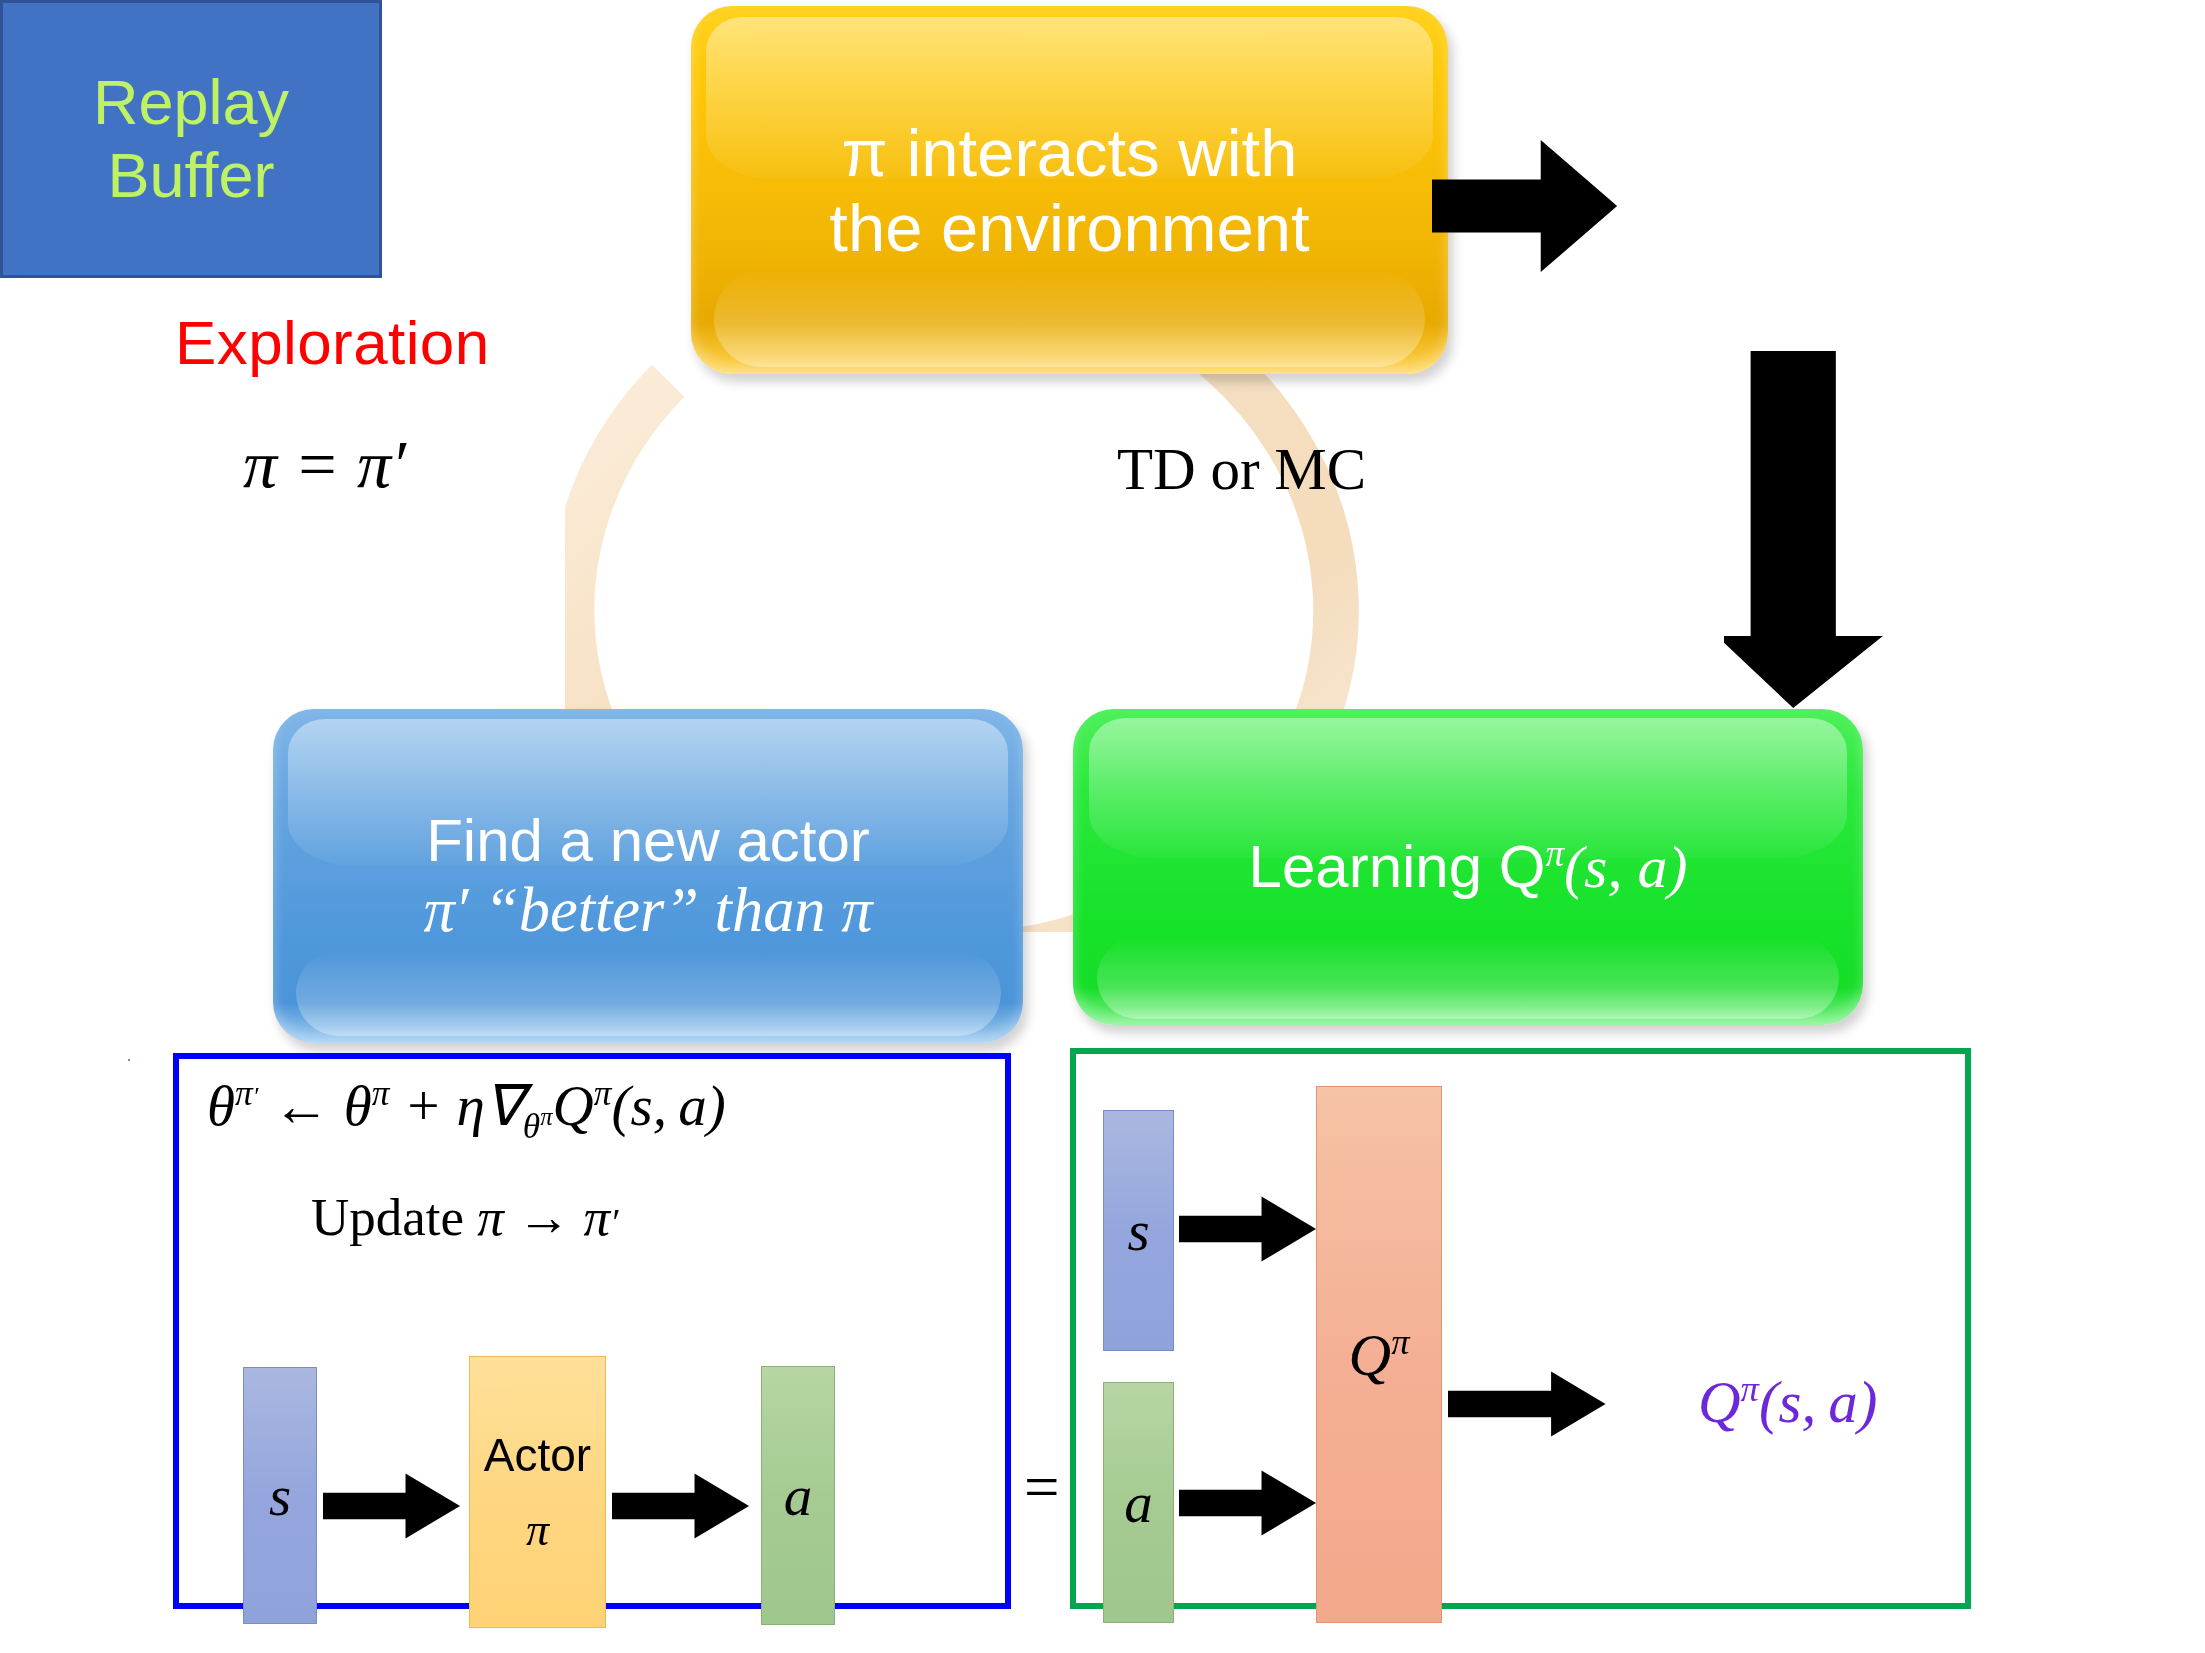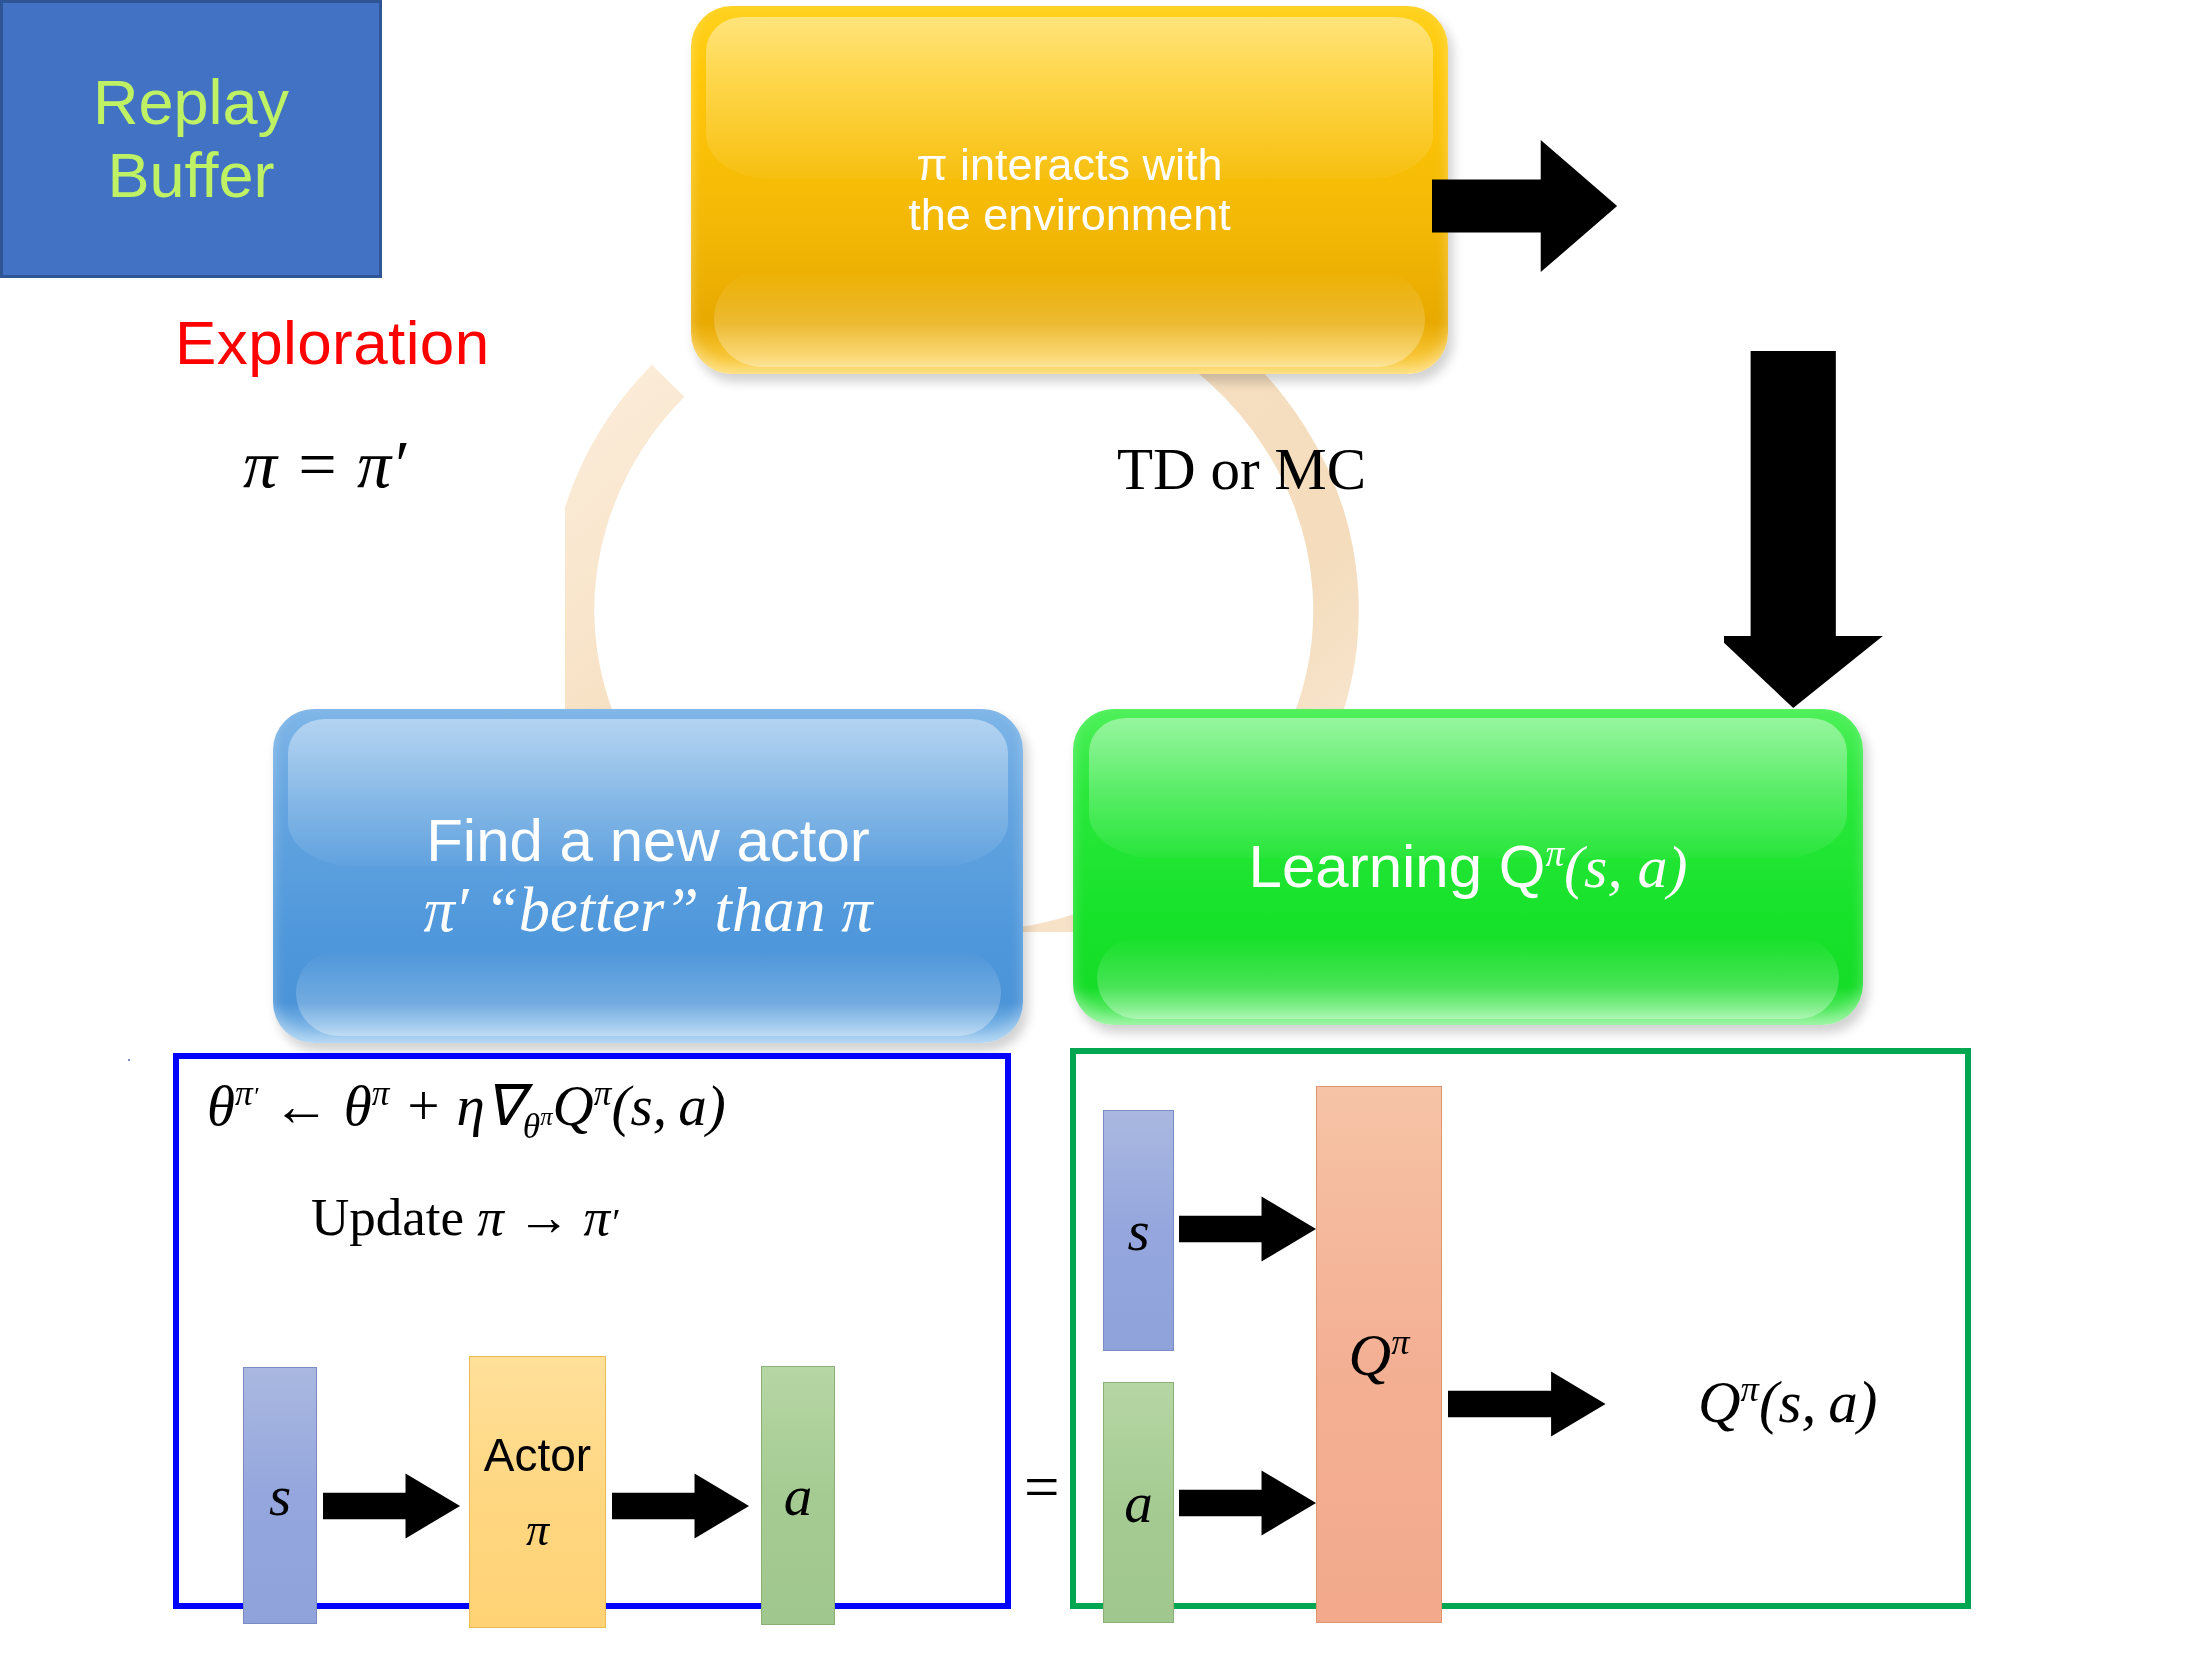--- a/index.html
+++ b/index.html
@@ -30,21 +30,21 @@
     content:"";position:absolute;left:3%;right:3%;bottom:2%;height:26%;
     border-radius:51px;
     background:linear-gradient(to top,rgba(255,255,255,.35),rgba(255,255,255,0));
     z-index:2;pointer-events:none;
   }
 
   #box-env{
     left:691px;top:5.9px;width:757px;height:368px;
     background:linear-gradient(180deg,#ffd21f 0%,#ffc808 18%,#f2b705 62%,#e8a900 86%,#ffd451 100%);
     box-shadow:4.4px 7.4px 10.3px rgba(0,0,0,.18), inset 0 -7.4px 13.2px rgba(255,255,255,.35);
-    font-size:45px;
+    font-size:67px;
   }
   #box-actor{
     left:273px;top:709px;width:750px;height:334px;
     background:linear-gradient(180deg,#7fb6e8 0%,#65a5e0 28%,#4e97db 70%,#4c94d8 88%,#9ccbf0 100%);
     box-shadow:4.4px 7.4px 10.3px rgba(0,0,0,.18), inset 0 -7.4px 13.2px rgba(255,255,255,.30);
     font-size:60px;
   }
   #box-learn{
     left:1073px;top:709px;width:790px;height:316px;
     background:linear-gradient(180deg,#4ef05a 0%,#2ae83c 26%,#17e22a 66%,#16dd28 88%,#7cf286 100%);
@@ -105,21 +105,21 @@
          border:1.5px solid #7a8cc4;}
   .blk-a{background:linear-gradient(180deg,#b6d6a4 0%,#a5cb92 50%,#a0c78d 100%);
          border:1.5px solid #8ab078;}
   .blk-actor{background:linear-gradient(180deg,#ffe09a 0%,#ffd782 50%,#ffd275 100%);
          border:1.5px solid #e8bb55;}
   .blk-q{background:linear-gradient(180deg,#f6c3a6 0%,#f4b094 50%,#f2a98c 100%);
          border:1.5px solid #e09571;}
 
   #eqsign{position:absolute;left:1024px;top:1451px;font-size:63px;color:#000;
           font-family:"Liberation Serif",serif;}
-  #q-out{position:absolute;left:1698px;top:1367px;font-size:59px;color:#000000;
+  #q-out{position:absolute;left:1698px;top:1367px;font-size:59px;color:#6d28d9;
           font-family:"Liberation Serif",serif;font-style:italic;white-space:nowrap;}
 
   sup{font-size:.62em;vertical-align:super;}
   .prime{font-size:.72em;}
 </style>
 </head>
 <body>
 
 <div id="stage">
 

